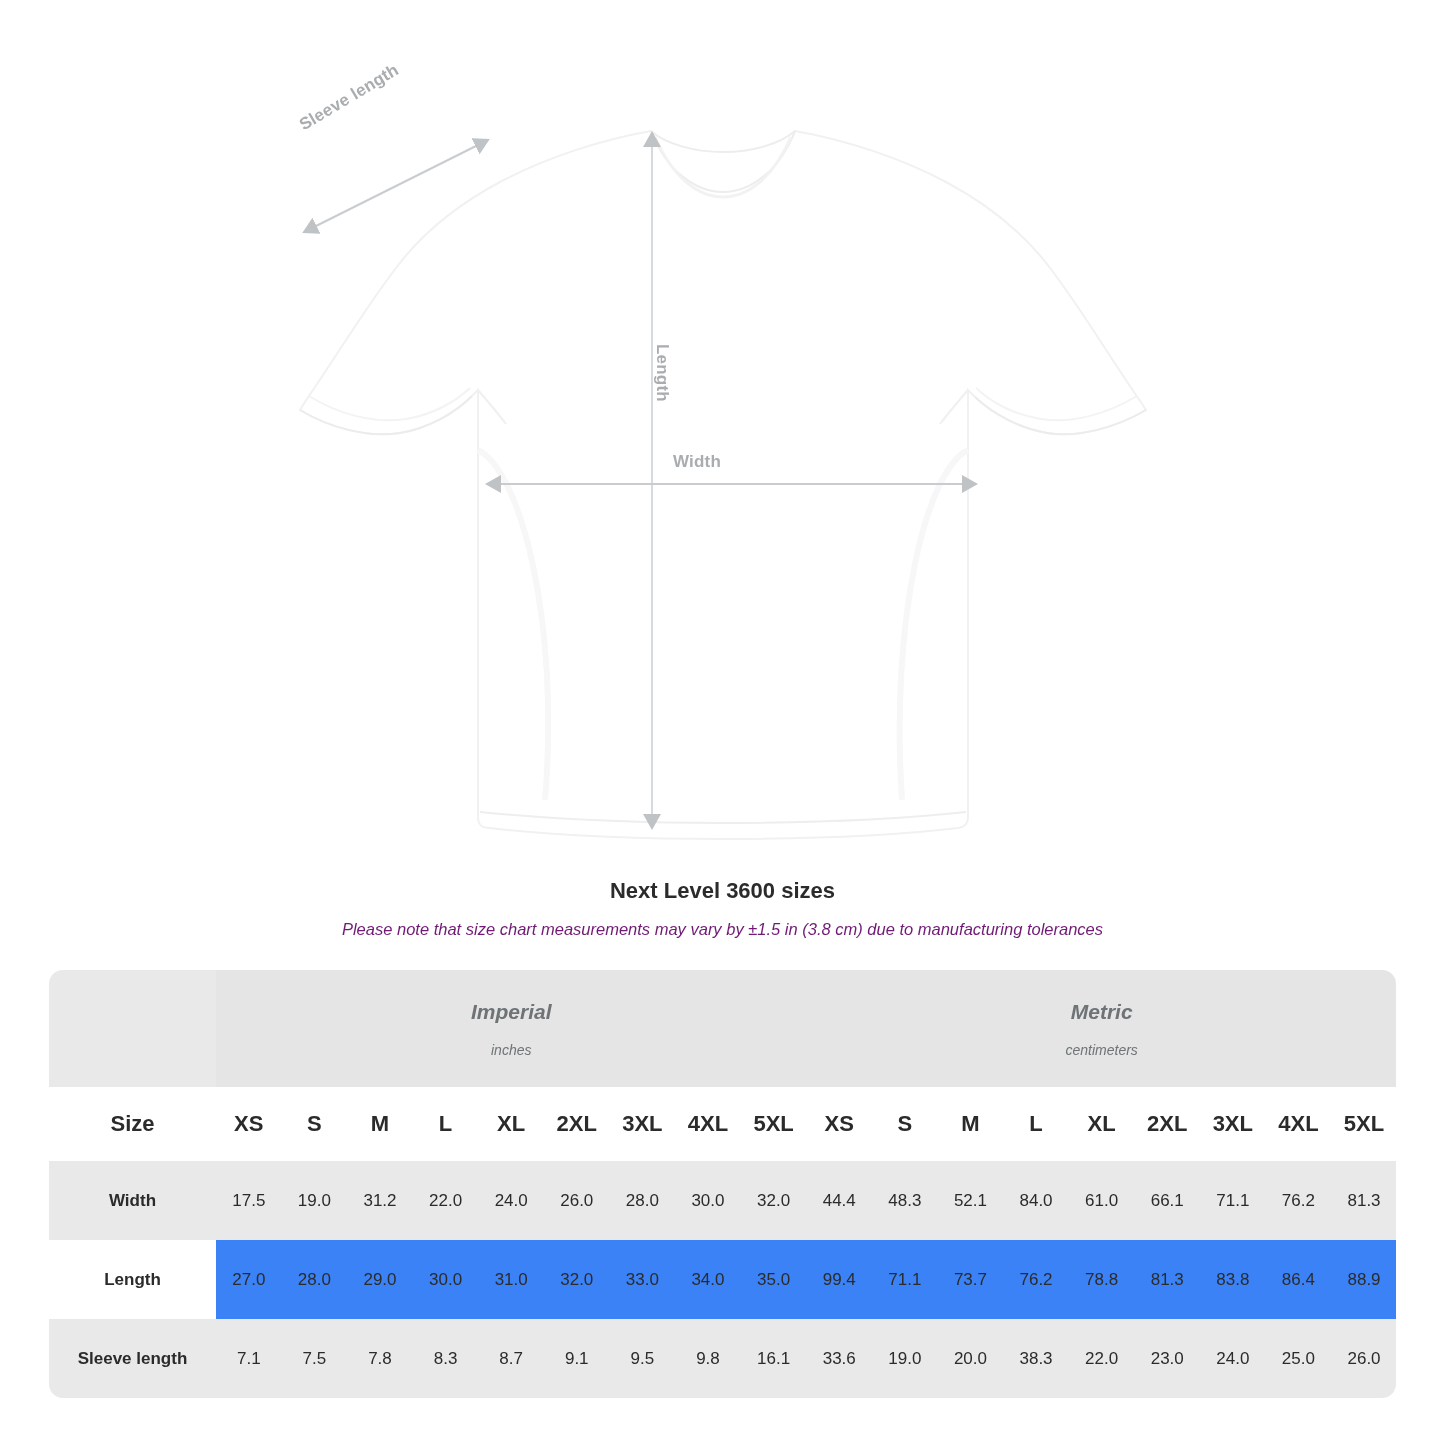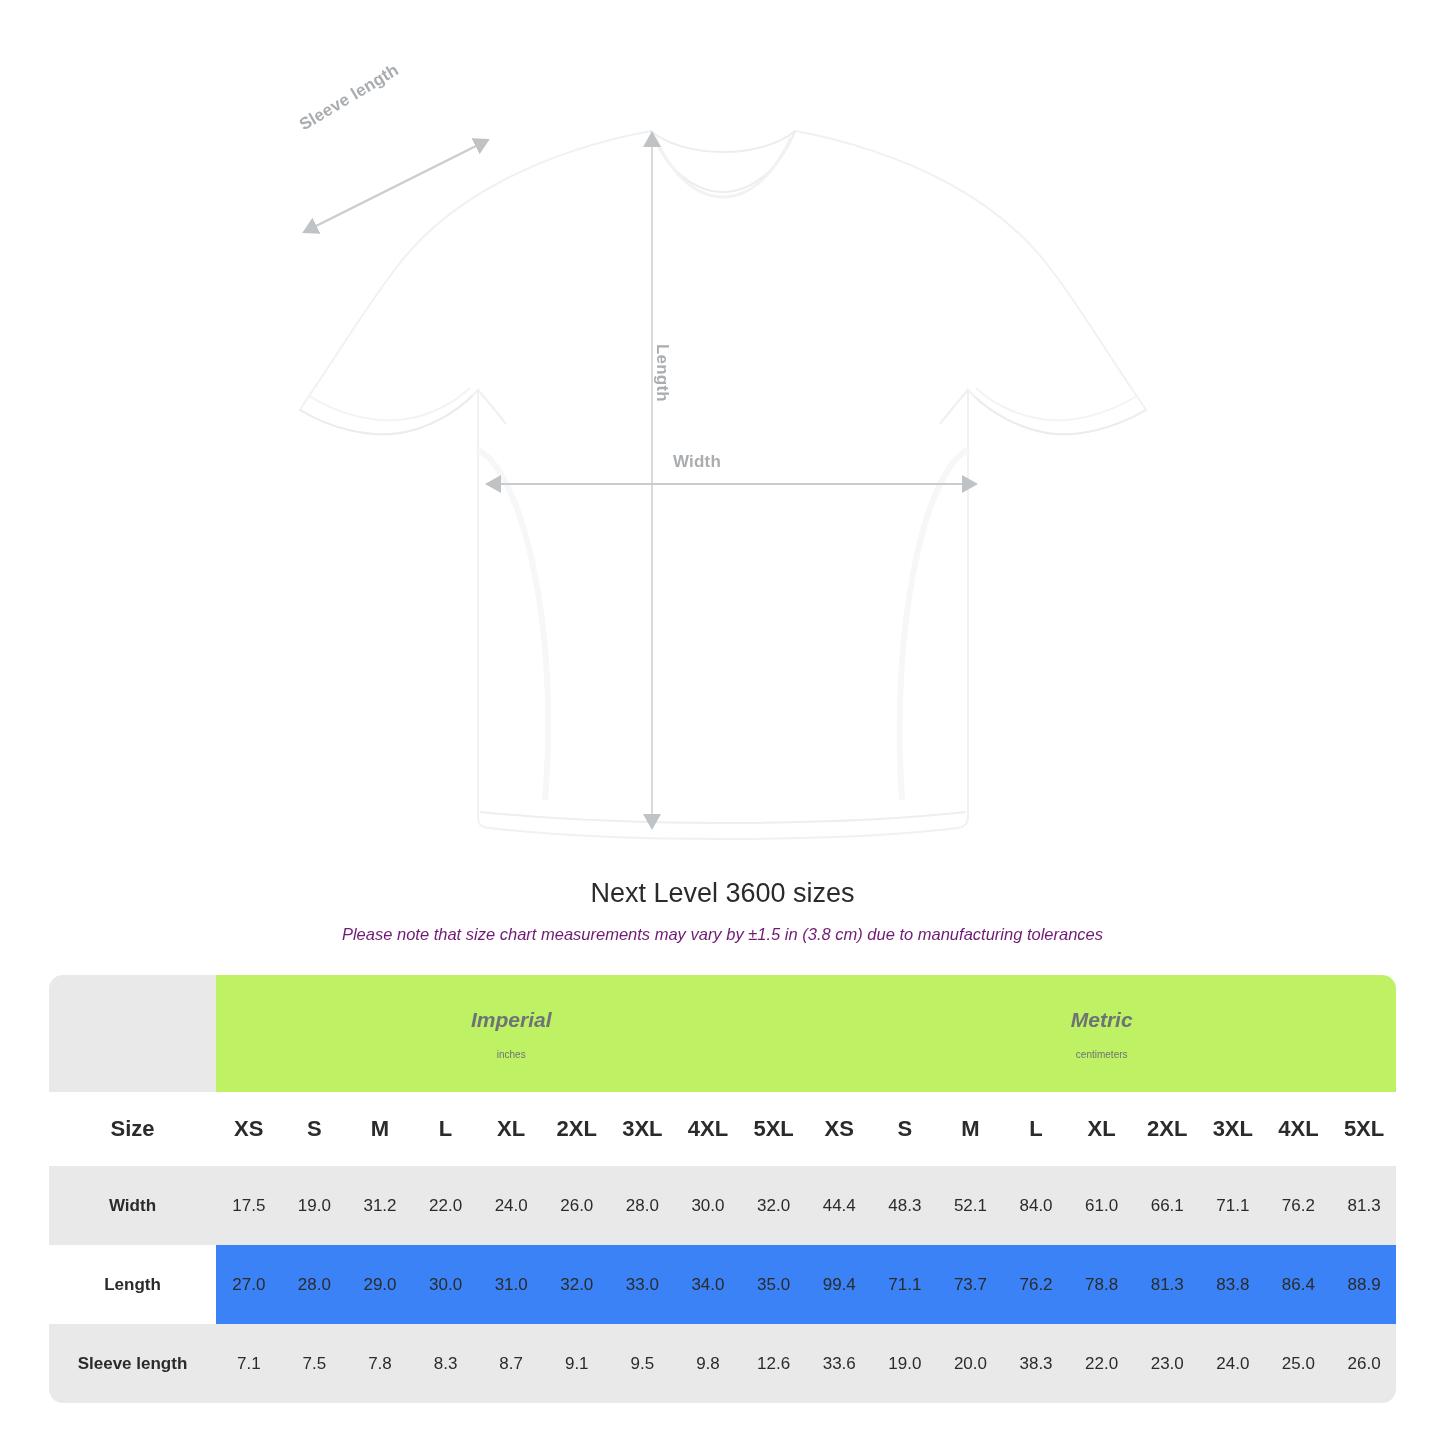--- a/index.html
+++ b/index.html
@@ -52,22 +52,22 @@
     text-orientation: mixed;
   }
   .dim-label.width {
     left: 673px;
     top: 452px;
   }
 
   
   .chart-title {
     text-align: center;
-    font-size: 27px;
-    font-weight: normal;
+    font-size: 22px;
+    font-weight: bold;
     color: #2b2b2b;
     margin-top: 16px;
   }
   .chart-note {
     text-align: center;
     font-size: 16.5px;
     font-style: italic;
     color: #701a75;
     margin-top: 16px;
   }
@@ -84,34 +84,35 @@
     table-layout: fixed;
   }
   table.sizes td, table.sizes th {
     padding: 0;
     margin: 0;
     text-align: center;
     vertical-align: middle;
   }
   .unit-row td {
     height: 117px;
-    background: #bef264;
+    background: #e5e5e5;
   }
   .unit-row td:first-child {
     background: #e9e9e9;
   }
   .unit-name {
     font-size: 21px;
     font-weight: bold;
     font-style: italic;
     color: #6e7376;
     line-height: 1.25;
   }
   .unit-sub {
-    font-size: 10px;
+    font-size: 14px;
+    font-style: italic;
     color: #6e7376;
     margin-top: 16px;
   }
   .head-row td {
     height: 74px;
     background: #ffffff;
     font-size: 22px;
     font-weight: bold;
     color: #2b2b2b;
   }
@@ -328,21 +329,21 @@
         <tr class="data-row shaded">
           <td class="row-label">Sleeve length</td>
           <td>7.1</td>
           <td>7.5</td>
           <td>7.8</td>
           <td>8.3</td>
           <td>8.7</td>
           <td>9.1</td>
           <td>9.5</td>
           <td>9.8</td>
-          <td>12.6</td>
+          <td>16.1</td>
           <td>33.6</td>
           <td>19.0</td>
           <td>20.0</td>
           <td>38.3</td>
           <td>22.0</td>
           <td>23.0</td>
           <td>24.0</td>
           <td>25.0</td>
           <td>26.0</td>
         </tr>

